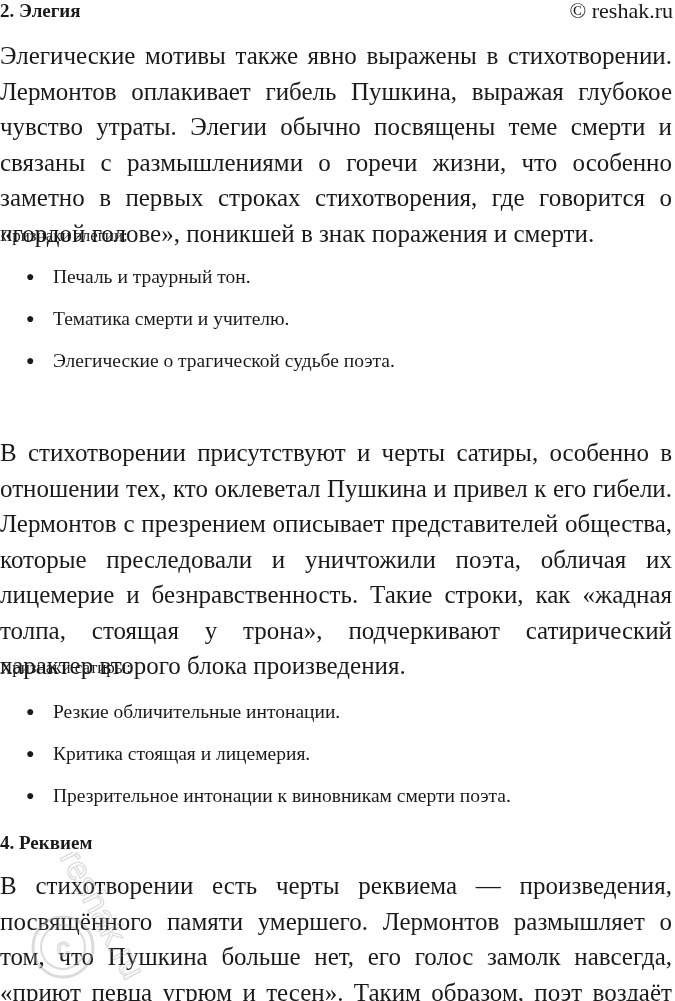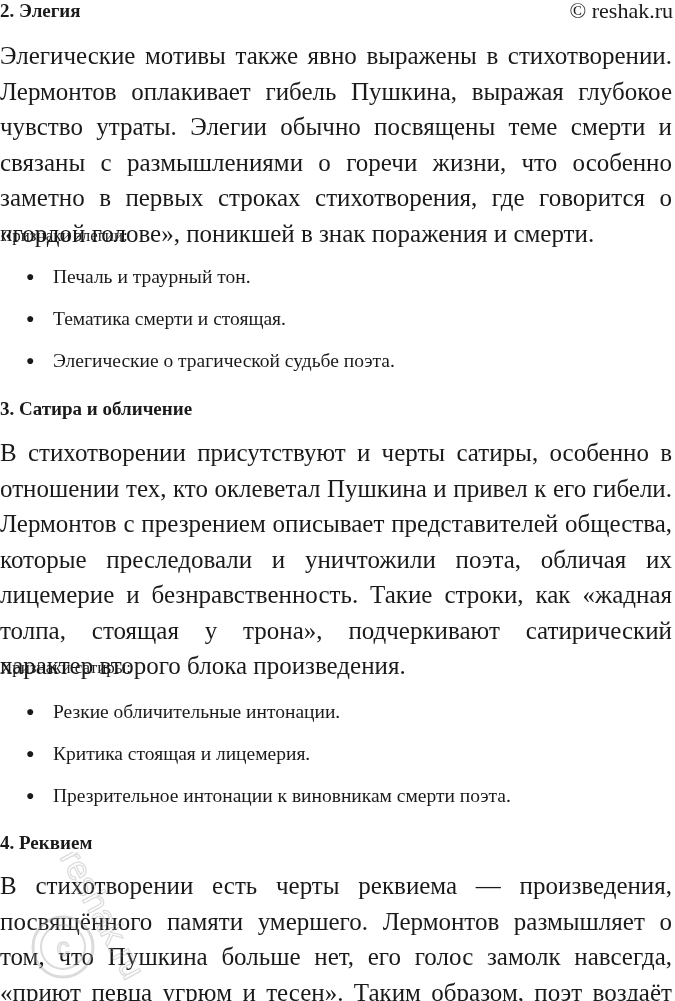--- a/index.html
+++ b/index.html
@@ -102,29 +102,28 @@
 
   <div class="label" style="top:225px;">Признаки элегии:</div>
 
   <ul class="list" style="top:266px;">
     <li class="list-item">
       <span class="bullet">●</span>
       <span class="item-text">Печаль и траурный тон.</span>
     </li>
     <li class="list-item">
       <span class="bullet">●</span>
-      <span class="item-text">Тематика смерти и стоящая.</span>
+      <span class="item-text">Тематика смерти и учителю.</span>
     </li>
     <li class="list-item">
       <span class="bullet">●</span>
       <span class="item-text">Элегические о трагической судьбе поэта.</span>
     </li>
   </ul>
 
-  <div class="heading" style="top:398px;">3. Сатира и обличение</div>
 
   <div class="para" style="top:435px;">В стихотворении присутствуют и черты сатиры, особенно в отношении тех, кто оклеветал Пушкина и привел к его гибели. Лермонтов с презрением описывает представителей общества, которые преследовали и уничтожили поэта, обличая их лицемерие и безнравственность. Такие строки, как «жадная толпа, стоящая у трона», подчеркивают сатирический характер второго блока произведения.</div>
 
   <div class="label" style="top:657px;">Признаки сатиры:</div>
 
   <ul class="list" style="top:701px;">
     <li class="list-item">
       <span class="bullet">●</span>
       <span class="item-text">Резкие обличительные интонации.</span>
     </li>

